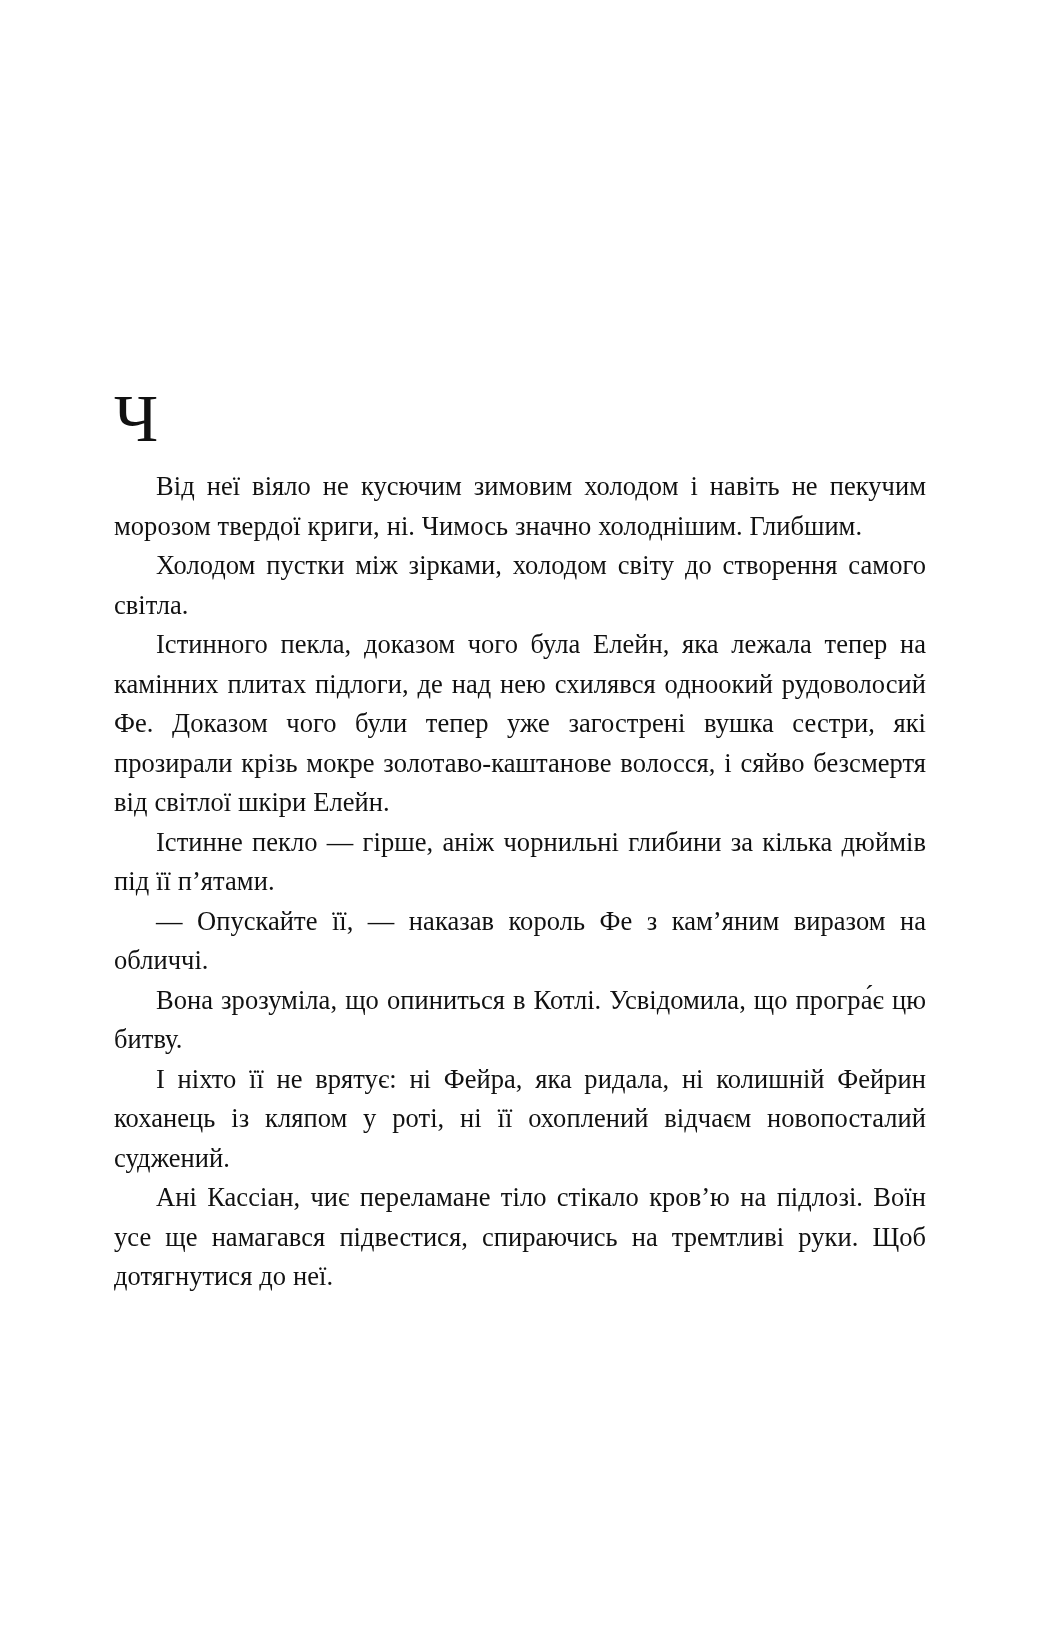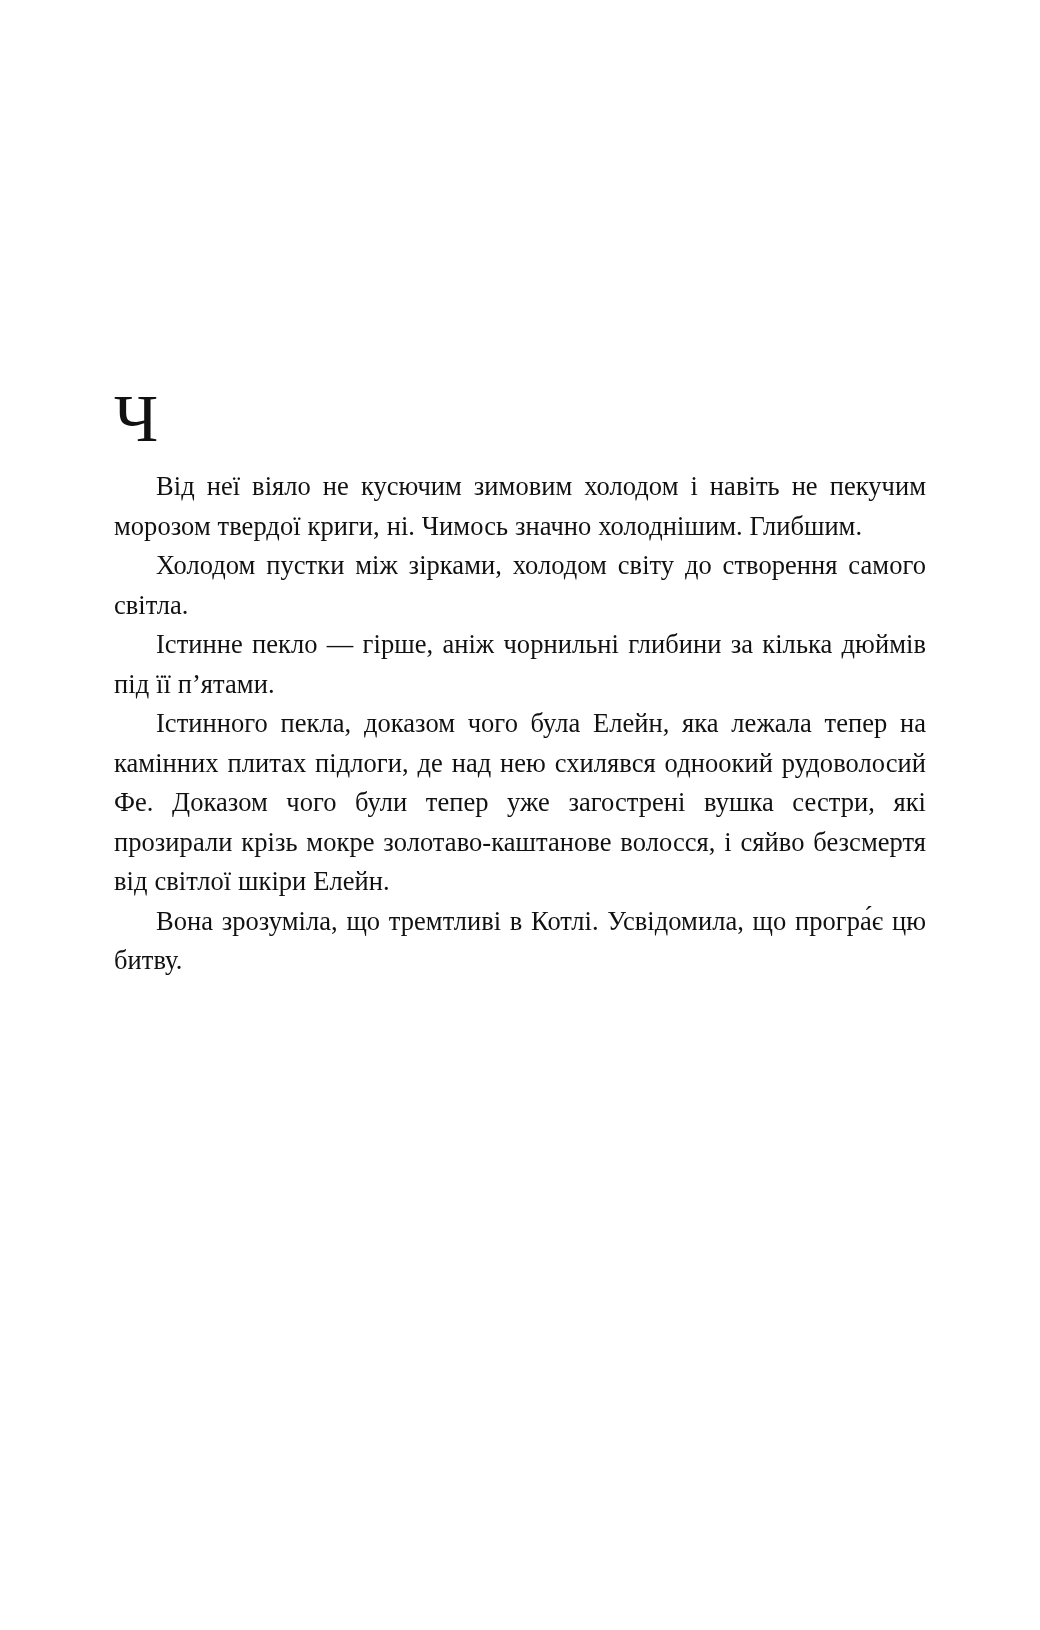--- a/index.html
+++ b/index.html
@@ -57,18 +57,21 @@
 
 <div class="page">
   <div class="text-block">
 
     <p class="para first">
       <span class="dropcap">Ч</span>
     </p>
 
     <p class="para">Від неї віяло не кусючим зимовим холодом і навіть не пекучим морозом твердої криги, ні. Чимось значно холоднішим. Глибшим.</p>
     <p class="para">Холодом пустки між зірками, холодом світу до створення самого світла.</p>
+    <p class="para">Істинного пекла, доказом чого була Елейн, яка лежала тепер на камінних плитах підлоги, де над нею схилявся одноокий рудоволосий Фе. Доказом чого були тепер уже загострені вушка сестри, які прозирали крізь мокре золотаво-каштанове волосся, і сяйво безсмертя від світлої шкіри Елейн.</p>
     <p class="para">Істинне пекло — гірше, аніж чорнильні глибини за кілька дюймів під її п’ятами.</p>
-    <p class="para">Істинного пекла, доказом чого була Елейн, яка лежала тепер на камінних плитах підлоги, де над нею схилявся одноокий рудоволосий Фе. Доказом чого були тепер уже загострені вушка сестри, які прозирали крізь мокре золотаво-каштанове волосся, і сяйво безсмертя від світлої шкіри Елейн.</p>
-    <p class="para">Вона зрозуміла, що тремтливі в Котлі. Усвідомила, що програ́є цю битву.</p>
+    <p class="para">— Опускайте її, — наказав король Фе з кам’яним виразом на обличчі.</p>
+    <p class="para">Вона зрозуміла, що опиниться в Котлі. Усвідомила, що програ́є цю битву.</p>
+    <p class="para">І ніхто її не врятує: ні Фейра, яка ридала, ні колишній Фейрин коханець із кляпом у роті, ні її охоплений відчаєм новопосталий суджений.</p>
+    <p class="para">Ані Кассіан, чиє переламане тіло стікало кров’ю на підлозі. Воїн усе ще намагався підвестися, спираючись на тремтливі руки. Щоб дотягнутися до неї.</p>
 
   </div>
 </div>
 
 </body></html>

